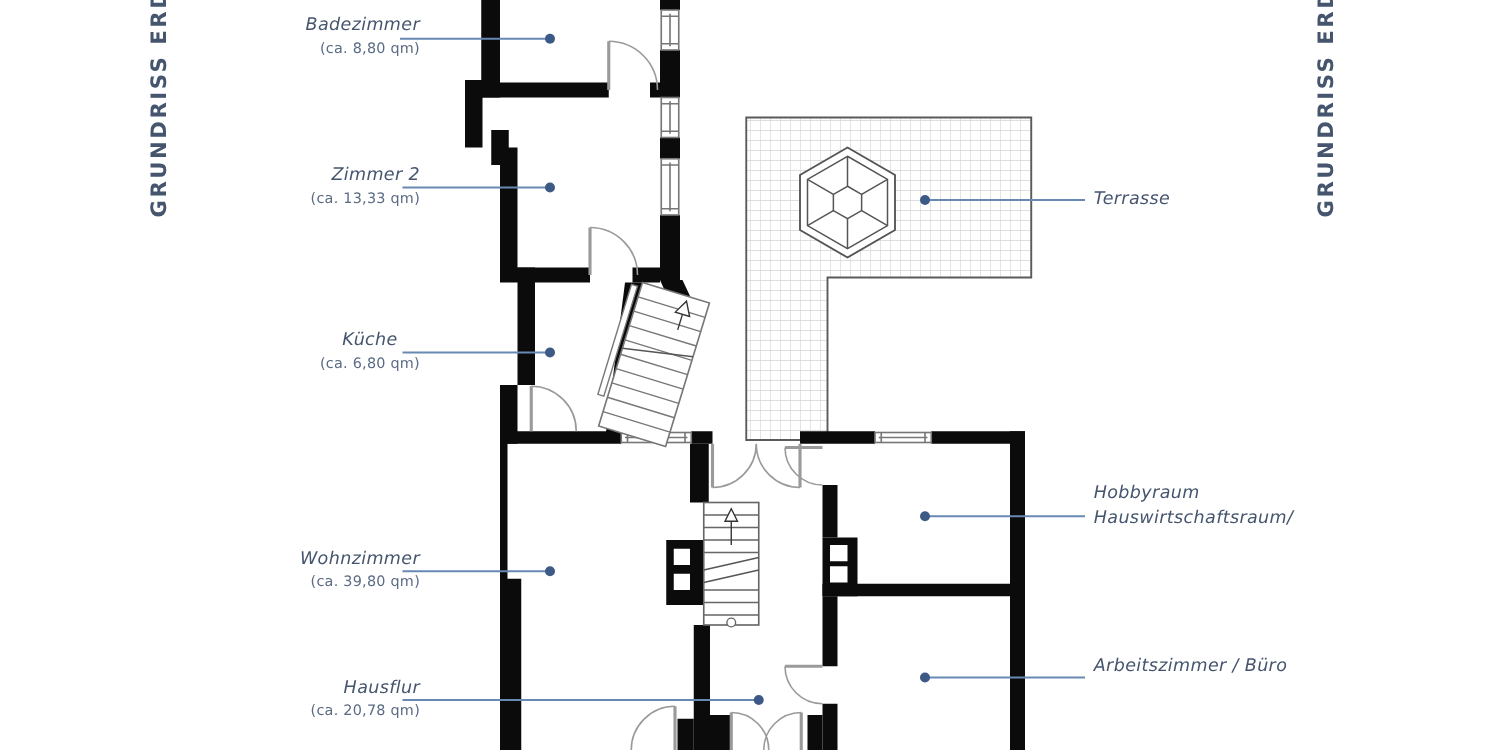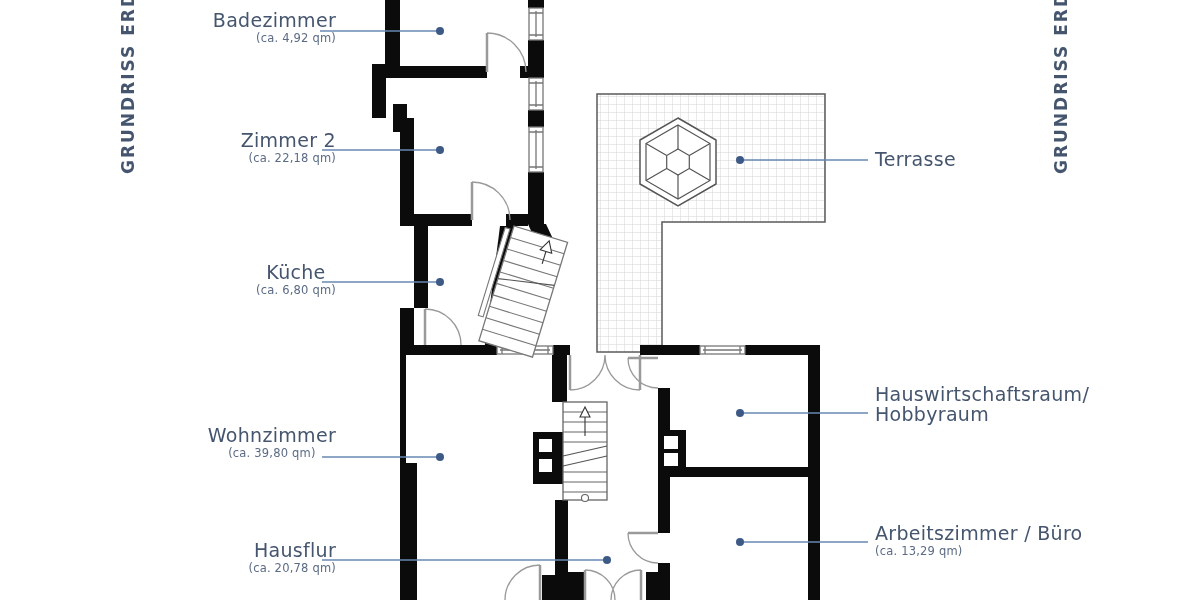--- a/index.html
+++ b/index.html
@@ -4,21 +4,21 @@
 <style>
   html,body{margin:0;padding:0;}
   body{
     width:1200px;height:600px;position:relative;overflow:hidden;
     background:#ffffff;
     font-family:"DejaVu Sans","Liberation Sans",sans-serif;
   }
   #plan-svg{position:absolute;left:0;top:0;}
   .room-label{position:absolute;color:#45556e;}
   .room-label.align-right{text-align:right;}
-  .room-label .title{font-size:19px;font-weight:500;line-height:20px;letter-spacing:.3px;}
+  .room-label .title{font-size:14px;font-weight:500;line-height:20px;letter-spacing:.3px;font-style:italic;}
   .room-label .area{font-size:11.5px;color:#5b6b84;line-height:17px;letter-spacing:.2px;}
   .side-label{
     position:absolute;top:-88px;height:262px;
     writing-mode:vertical-rl;transform:rotate(180deg);
     font-size:17px;font-weight:600;letter-spacing:2px;color:#45556e;
     white-space:nowrap;
   }
   .side-label.left{left:118px;}
   .side-label.right{left:1051px;}
 </style>
@@ -174,48 +174,47 @@
     <circle cx="740" cy="413" r="4"></circle>
     <circle cx="740" cy="542" r="4"></circle>
   </g>
 </svg>
 
 <div class="side-label left">GRUNDRISS ERDGESCHOSS</div>
 <div class="side-label right">GRUNDRISS ERDGESCHOSS</div>
 
 <div class="room-label align-right" style="top:10px;right:864px;">
   <div class="title">Badezimmer</div>
-  <div class="area">(ca. 4,92 qm)</div>
+  <div class="area">(ca. 8,80 qm)</div>
 </div>
 
 <div class="room-label align-right" style="top:130px;right:864px;text-align:right;">
   <div class="title">Zimmer 2</div>
-  <div class="area">(ca. 22,18 qm)</div>
+  <div class="area">(ca. 13,33 qm)</div>
 </div>
 
 <div class="room-label align-right" style="top:262px;right:864px;text-align:center;">
   <div class="title">Küche</div>
   <div class="area">(ca. 6,80 qm)</div>
 </div>
 
-<div class="room-label align-right" style="top:425px;right:864px;text-align:center;">
+<div class="room-label align-right" style="top:437px;right:864px;">
   <div class="title">Wohnzimmer</div>
   <div class="area">(ca. 39,80 qm)</div>
 </div>
 
 <div class="room-label align-right" style="top:540px;right:864px;">
   <div class="title">Hausflur</div>
   <div class="area">(ca. 20,78 qm)</div>
 </div>
 
 <div class="room-label" style="top:149px;left:875px;">
   <div class="title">Terrasse</div>
 </div>
 
 <div class="room-label" style="top:384px;left:875px;">
+  <div class="title">Hobbyraum</div>
   <div class="title">Hauswirtschaftsraum/</div>
-  <div class="title">Hobbyraum</div>
 </div>
 
 <div class="room-label" style="top:523px;left:875px;">
   <div class="title">Arbeitszimmer / Büro</div>
-  <div class="area">(ca. 13,29 qm)</div>
 </div>
 
 </body></html>

